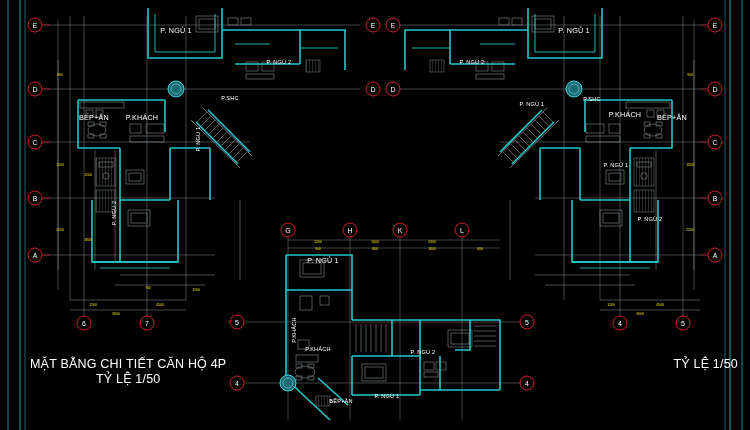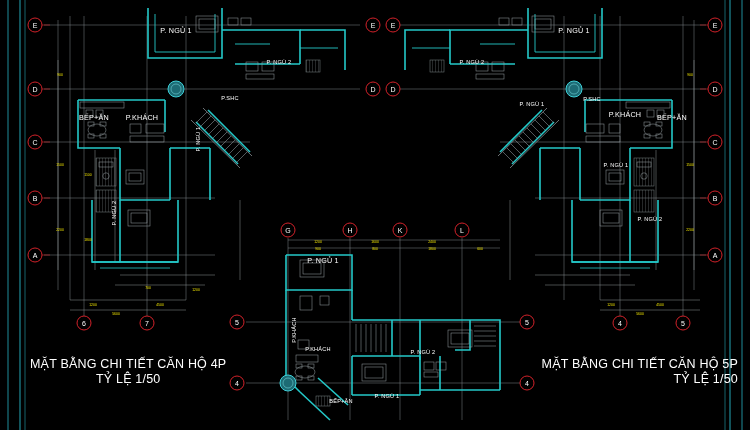--- a/index.html
+++ b/index.html
@@ -355,21 +355,20 @@
       <line x1="708" y1="198" x2="700" y2="198"></line>
       <line x1="708" y1="255" x2="700" y2="255"></line>
     </g>
   </svg>
 
   <div class="title-block title-left">
     <div>MẶT BẰNG CHI TIẾT CĂN HỘ 4P</div>
     <div>TỶ LỆ 1/50</div>
   </div>
   <div class="title-block title-right">
-    <div>MẶT BẰNG CHI TIẾT CĂN HỘ 5P</div>
     <div>TỶ LỆ 1/50</div>
   </div>
 
   <div id="rooms-layer">
       <div class="room" style="left: 176px; top: 30px;">P. NGỦ 1</div>
       <div class="room sm" style="left: 279px; top: 62px;">P. NGỦ 2</div>
       <div class="room sm" style="left: 230px; top: 98px;">P.SHC</div>
       <div class="room" style="left: 94px; top: 117px;">BẾP+ĂN</div>
       <div class="room" style="left: 142px; top: 117px;">P.KHÁCH</div>
       <div class="room sm rot" style="left: 198px; top: 139px;">P. NGỦ 1</div>

